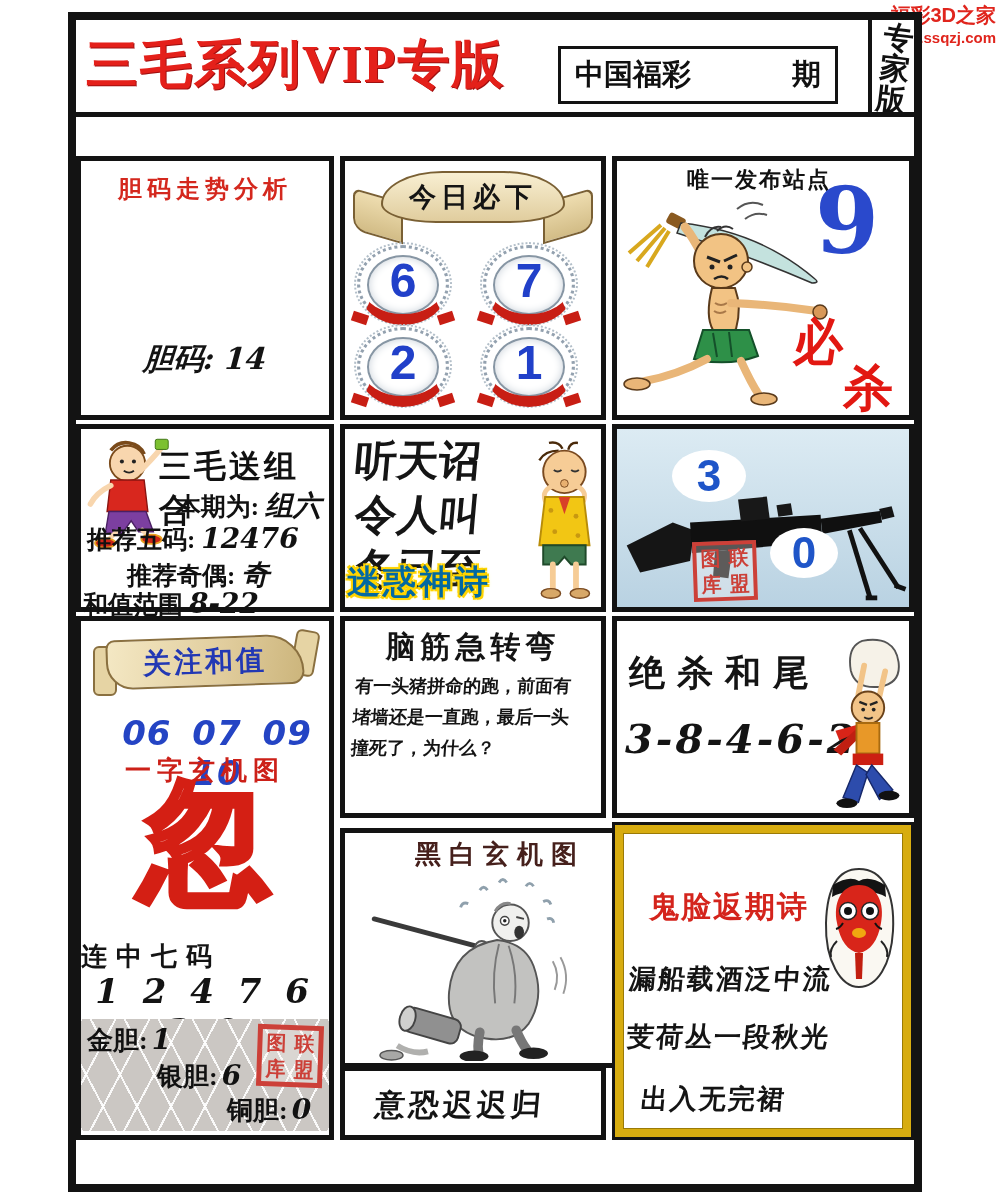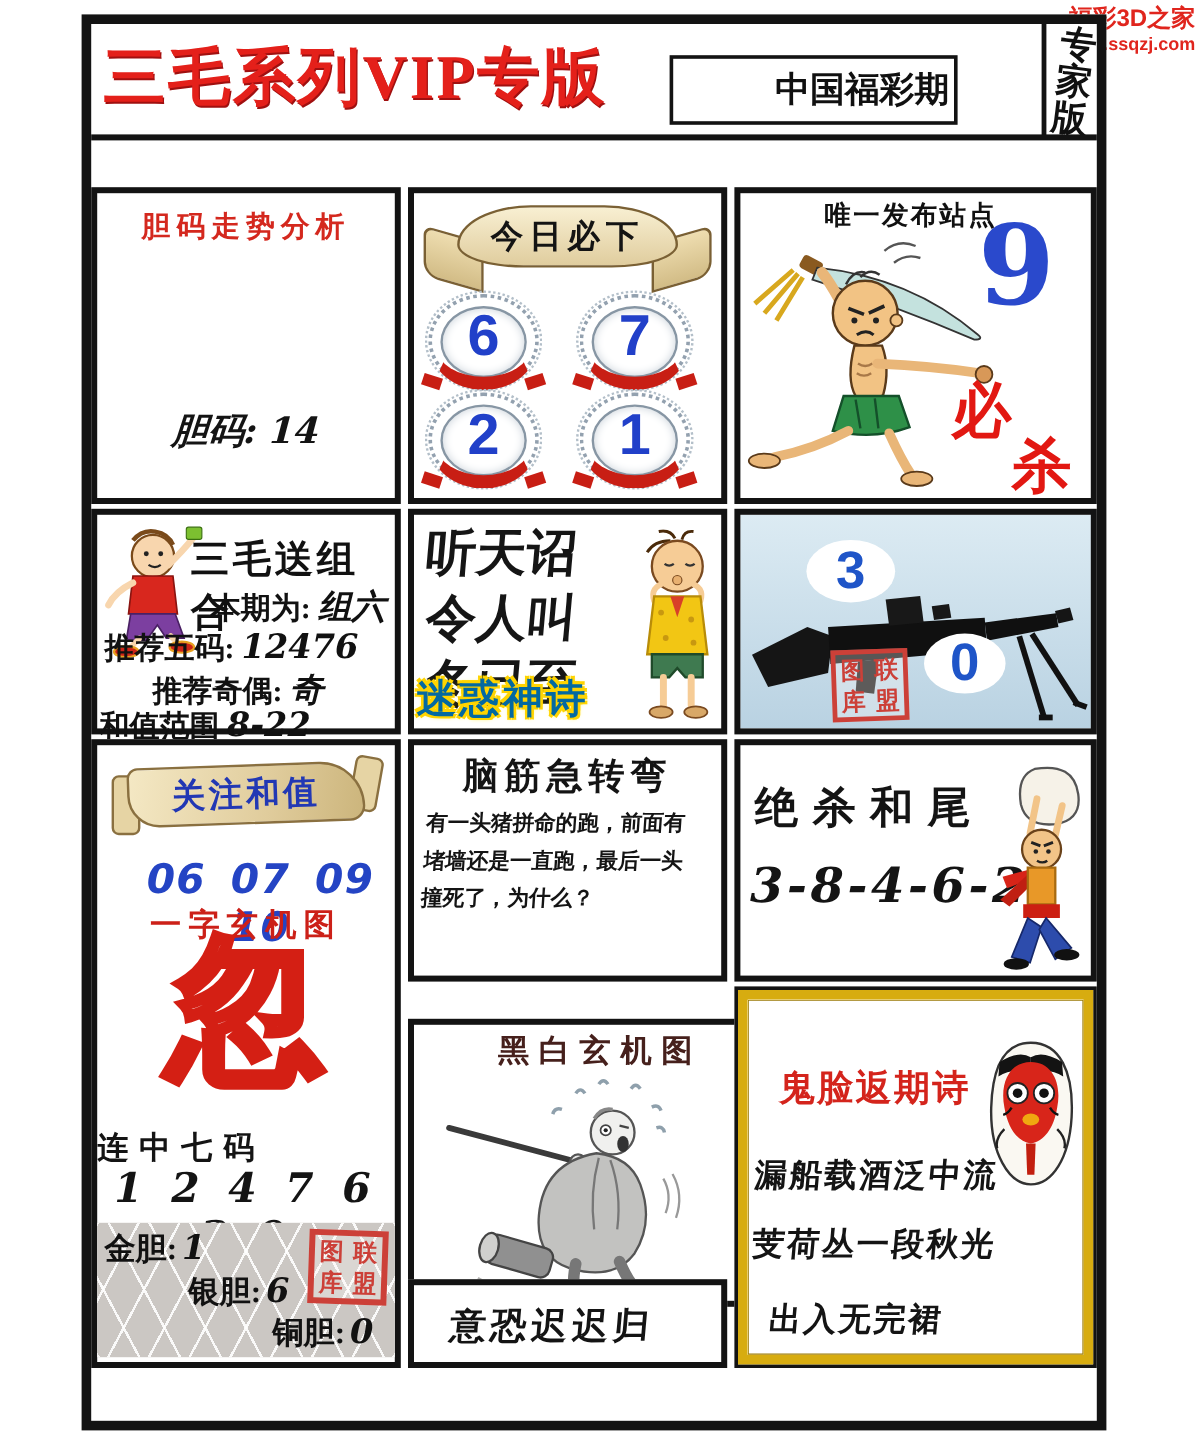--- a/index.html
+++ b/index.html
@@ -8,40 +8,40 @@
   .abs{position:absolute;}
   
   .badge{right:4px;top:2px;text-align:right;line-height:1.05;}
   .badge .b1{font:900 20px "Liberation Sans",sans-serif;color:#e0251d;}
   .badge .b2{font:900 15px "Liberation Sans",sans-serif;color:#e0251d;}
   
   .sheet{position:absolute;left:68px;top:12px;width:854px;height:1180px;
          border:8px solid #131313;background:#fff;box-sizing:border-box;}
   .hd-title{left:10px;top:10px;font:900 52px "Liberation Serif",serif;color:#e4201a;
             letter-spacing:2px;white-space:nowrap;text-shadow:1px 1px 0 #a01010;}
-  .hd-box{left:482px;top:26px;width:240px;height:58px;border:3px solid #131313;
-          display:flex;align-items:center;justify-content:flex-end;box-sizing:border-box;
-          padding:0 4px;}
+  .hd-box{left:482px;top:26px;width:280px;height:58px;border:3px solid #131313;
+          display:flex;align-items:center;justify-content:space-between;box-sizing:border-box;
+          padding:0 14px;}
   .hd-box .t{font:900 29px "Liberation Serif",serif;color:#101010;}
   .hd-vline{left:792px;top:0;width:4px;height:96px;background:#131313;}
   .hd-edition{left:804px;top:2px;transform:rotate(7deg);}
   .hd-edition div{font:900 30px "Liberation Serif",serif;line-height:31px;color:#101010;text-align:center;}
   .hd-rule{left:0;right:0;top:92px;height:5px;background:#131313;}
   
   .panel{position:absolute;background:#fff;border:5px solid #131313;box-sizing:border-box;text-decoration:underline;}
   .p-danma{left:0;top:136px;width:258px;height:264px;}
   .p-today{left:264px;top:136px;width:266px;height:264px;}
   .p-station{left:536px;top:136px;width:302px;height:264px;}
   .p-combo{left:0;top:404px;width:258px;height:188px;}
   .p-mystic{left:264px;top:404px;width:266px;height:188px;}
   .p-baifa{left:536px;top:404px;width:302px;height:188px;
            background:linear-gradient(180deg,#dcebf3,#b9d2e2);}
   .p-sum{left:0;top:596px;width:258px;height:524px;}
   .p-teaser{left:264px;top:596px;width:266px;height:202px;}
-  .p-bw{left:264px;top:829px;width:320px;height:240px;}
+  .p-bw{left:264px;top:808px;width:320px;height:240px;}
   .p-verse{left:264px;top:1046px;width:266px;height:74px;}
   .p-jsw{left:536px;top:596px;width:302px;height:202px;}
   .p-ghost{left:536px;top:802px;width:302px;height:318px;border-width:3px;}
   
   .danma-title{left:0;right:0;top:12px;text-align:center;font:900 24px "Liberation Serif",serif;
                color:#d4281e;letter-spacing:5px;}
   .danma-body{left:0;right:0;top:178px;text-align:center;font:italic 700 30px "DejaVu Serif",serif;
               transform:skewX(-4deg);}
   
   .banner{left:8px;top:4px;width:240px;height:80px;}

